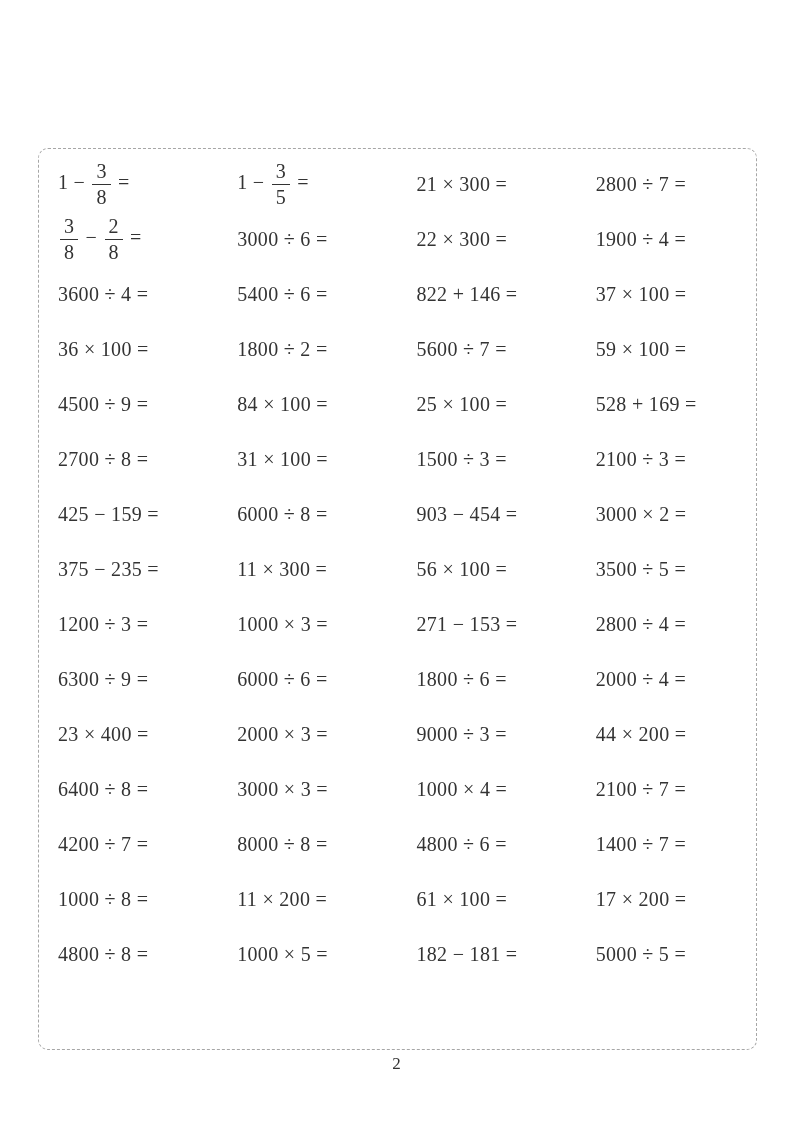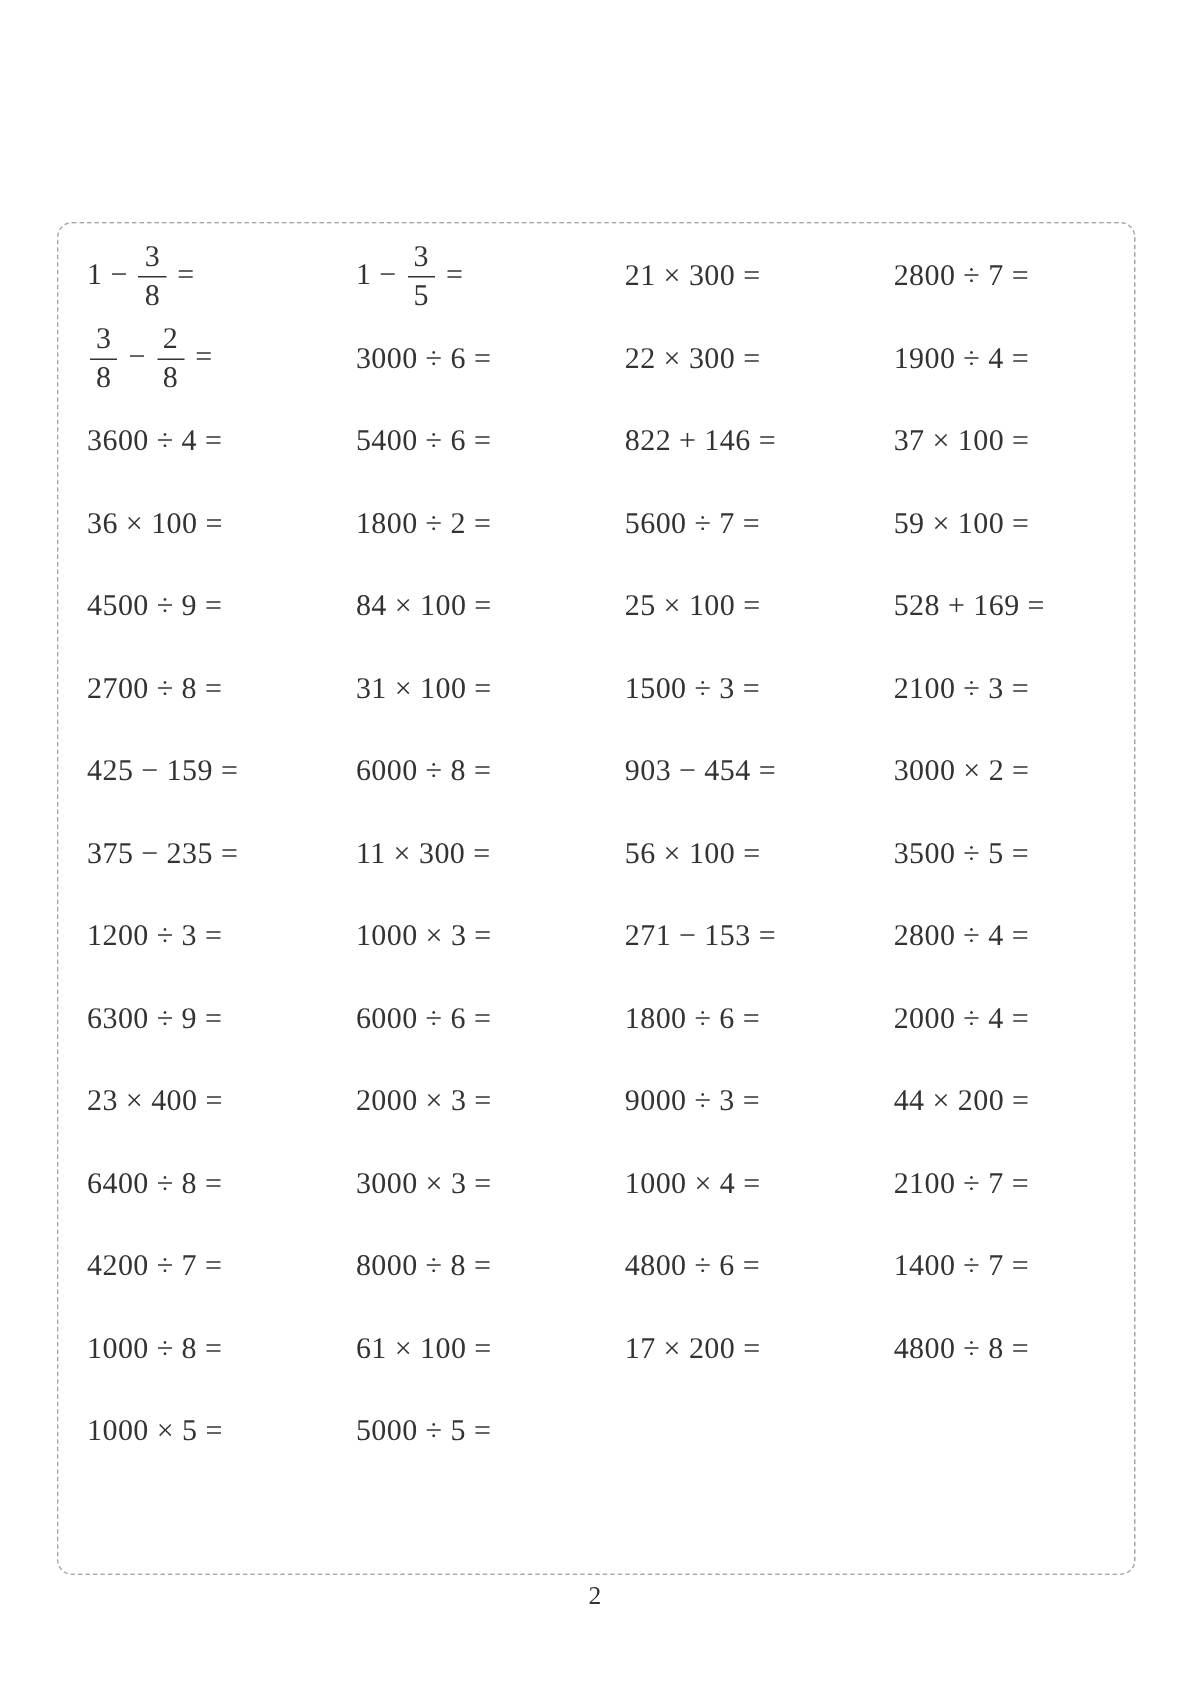--- a/index.html
+++ b/index.html
@@ -127,21 +127,23 @@
       <div class="cell">44 × 200 =</div>
       <div class="cell">6400 ÷ 8 =</div>
       <div class="cell">3000 × 3 =</div>
       <div class="cell">1000 × 4 =</div>
       <div class="cell">2100 ÷ 7 =</div>
       <div class="cell">4200 ÷ 7 =</div>
       <div class="cell">8000 ÷ 8 =</div>
       <div class="cell">4800 ÷ 6 =</div>
       <div class="cell">1400 ÷ 7 =</div>
       <div class="cell">1000 ÷ 8 =</div>
+      <div class="cell">11 × 200 =</div>
       <div class="cell">61 × 100 =</div>
       <div class="cell">17 × 200 =</div>
       <div class="cell">4800 ÷ 8 =</div>
       <div class="cell">1000 × 5 =</div>
+      <div class="cell">182 − 181 =</div>
       <div class="cell">5000 ÷ 5 =</div>
     </div>
 </div>
 
 <div class="page-number">2</div>
 
 </body></html>

